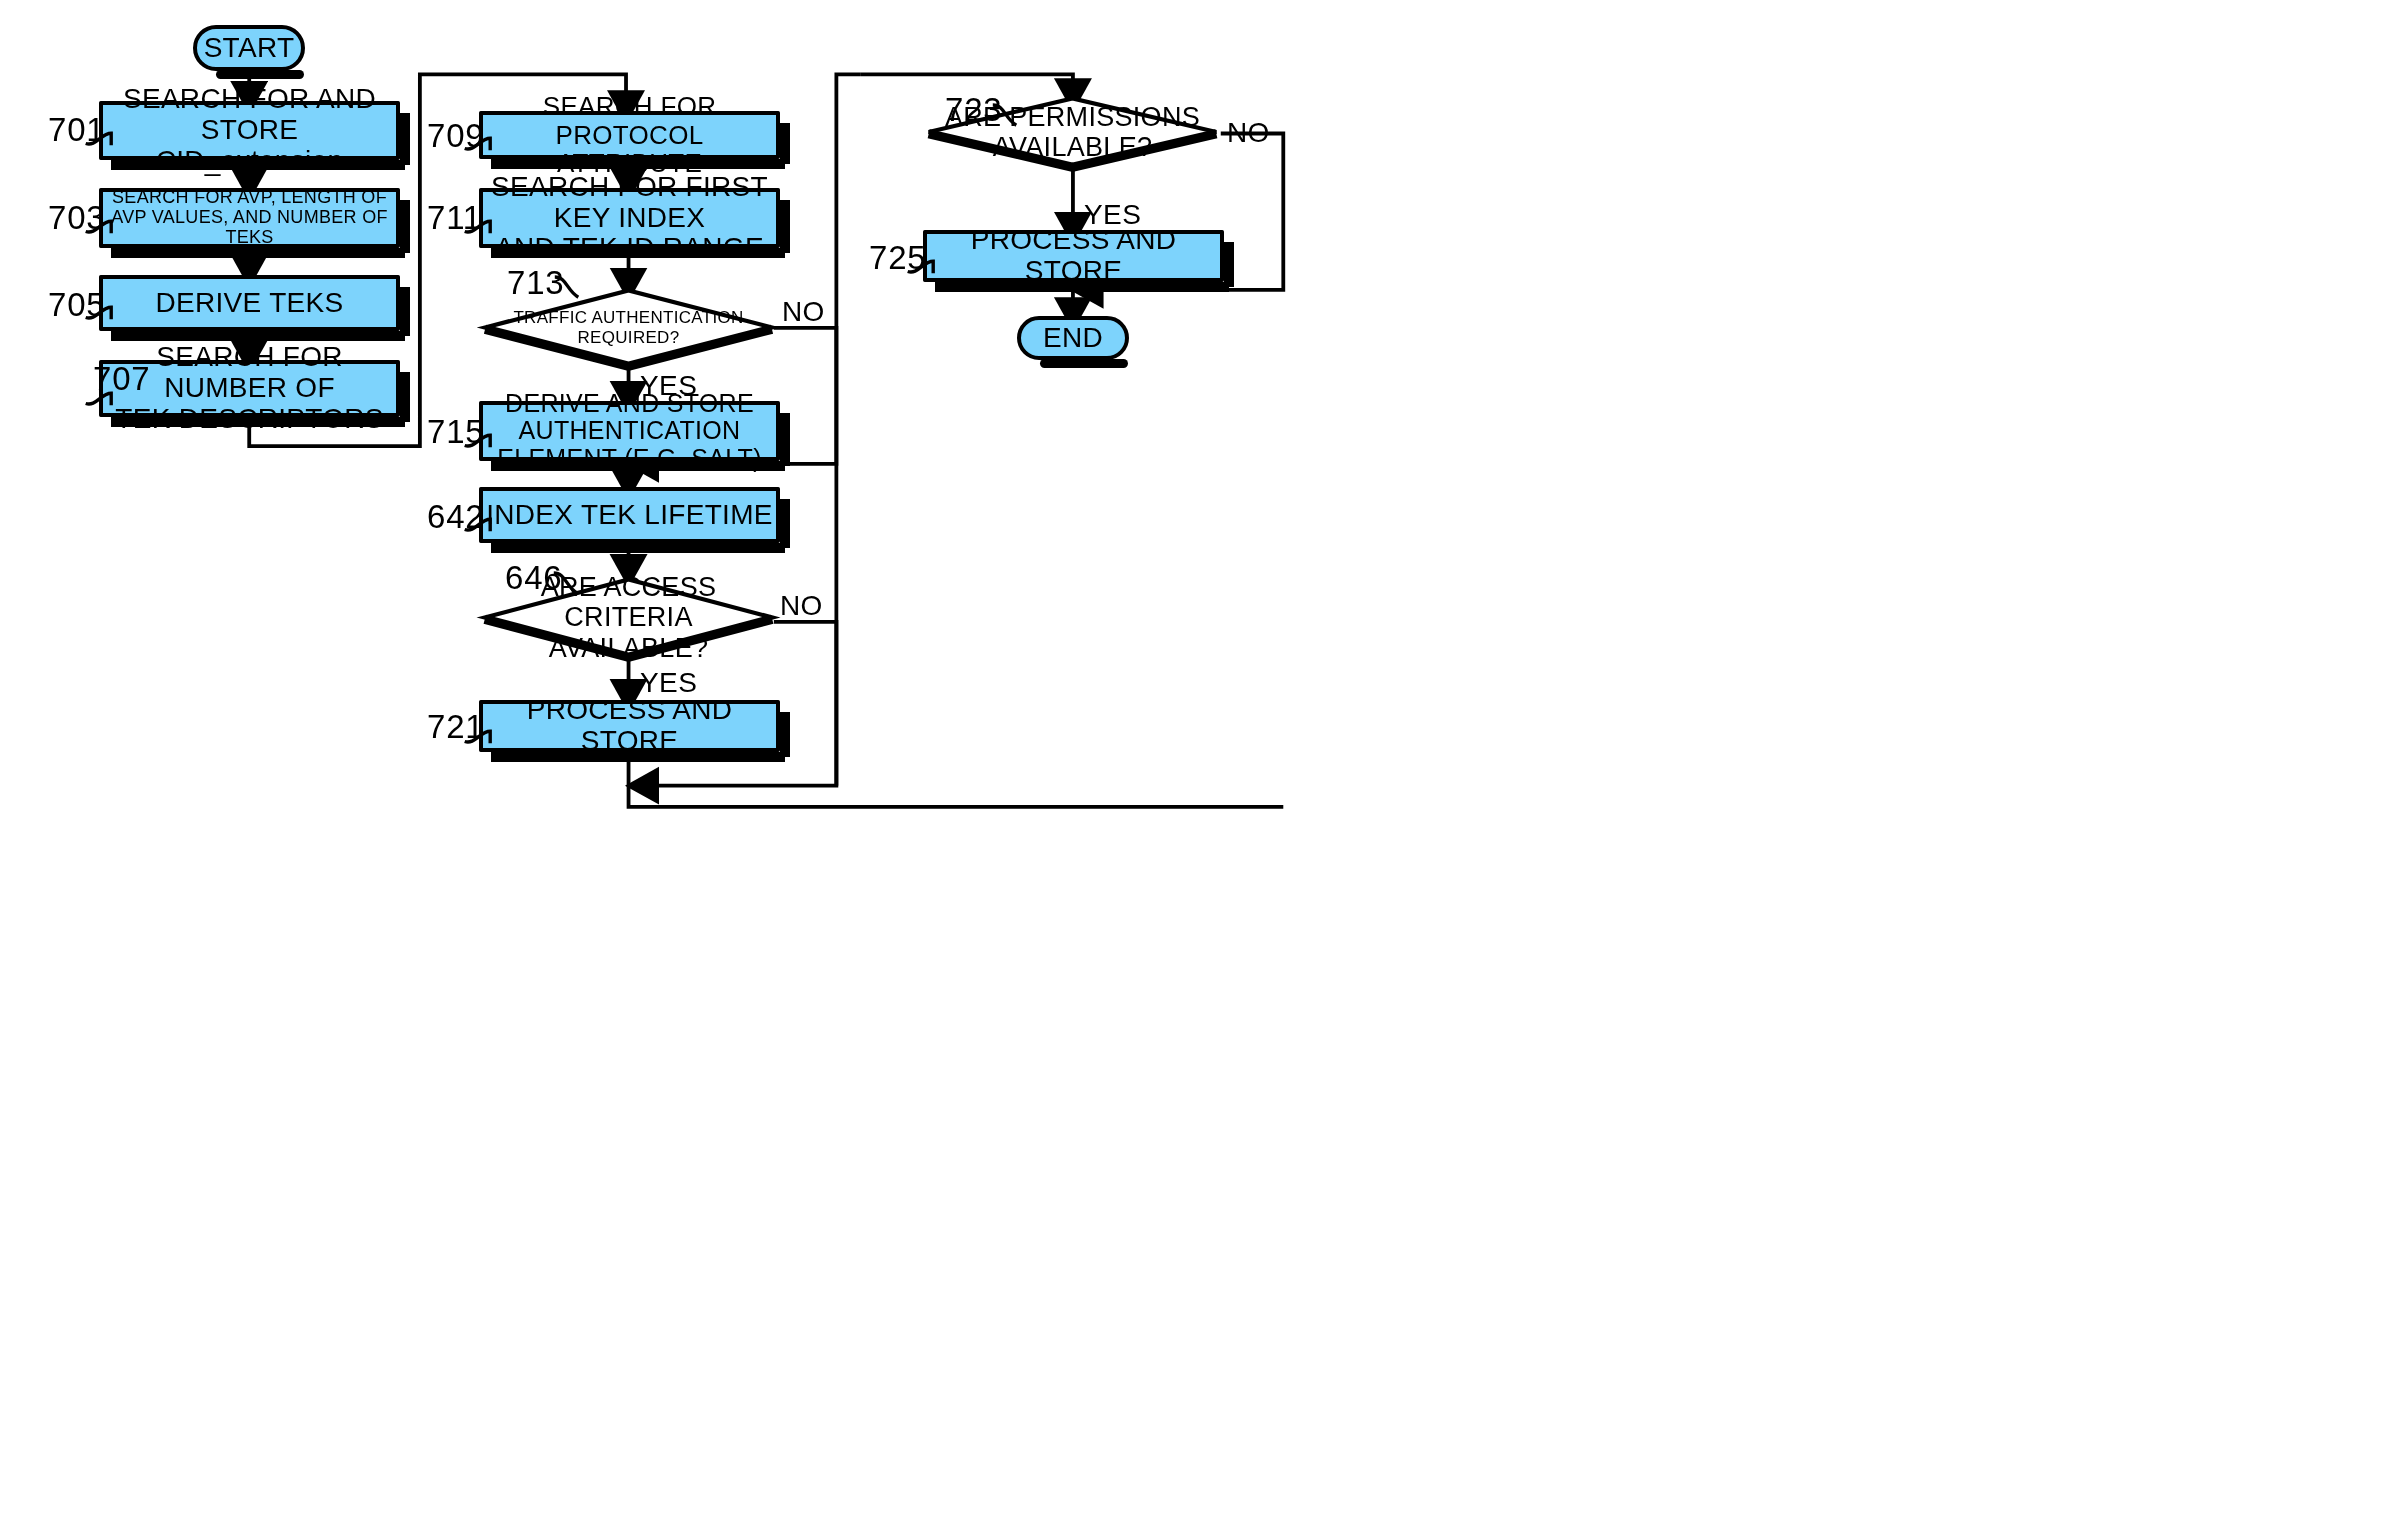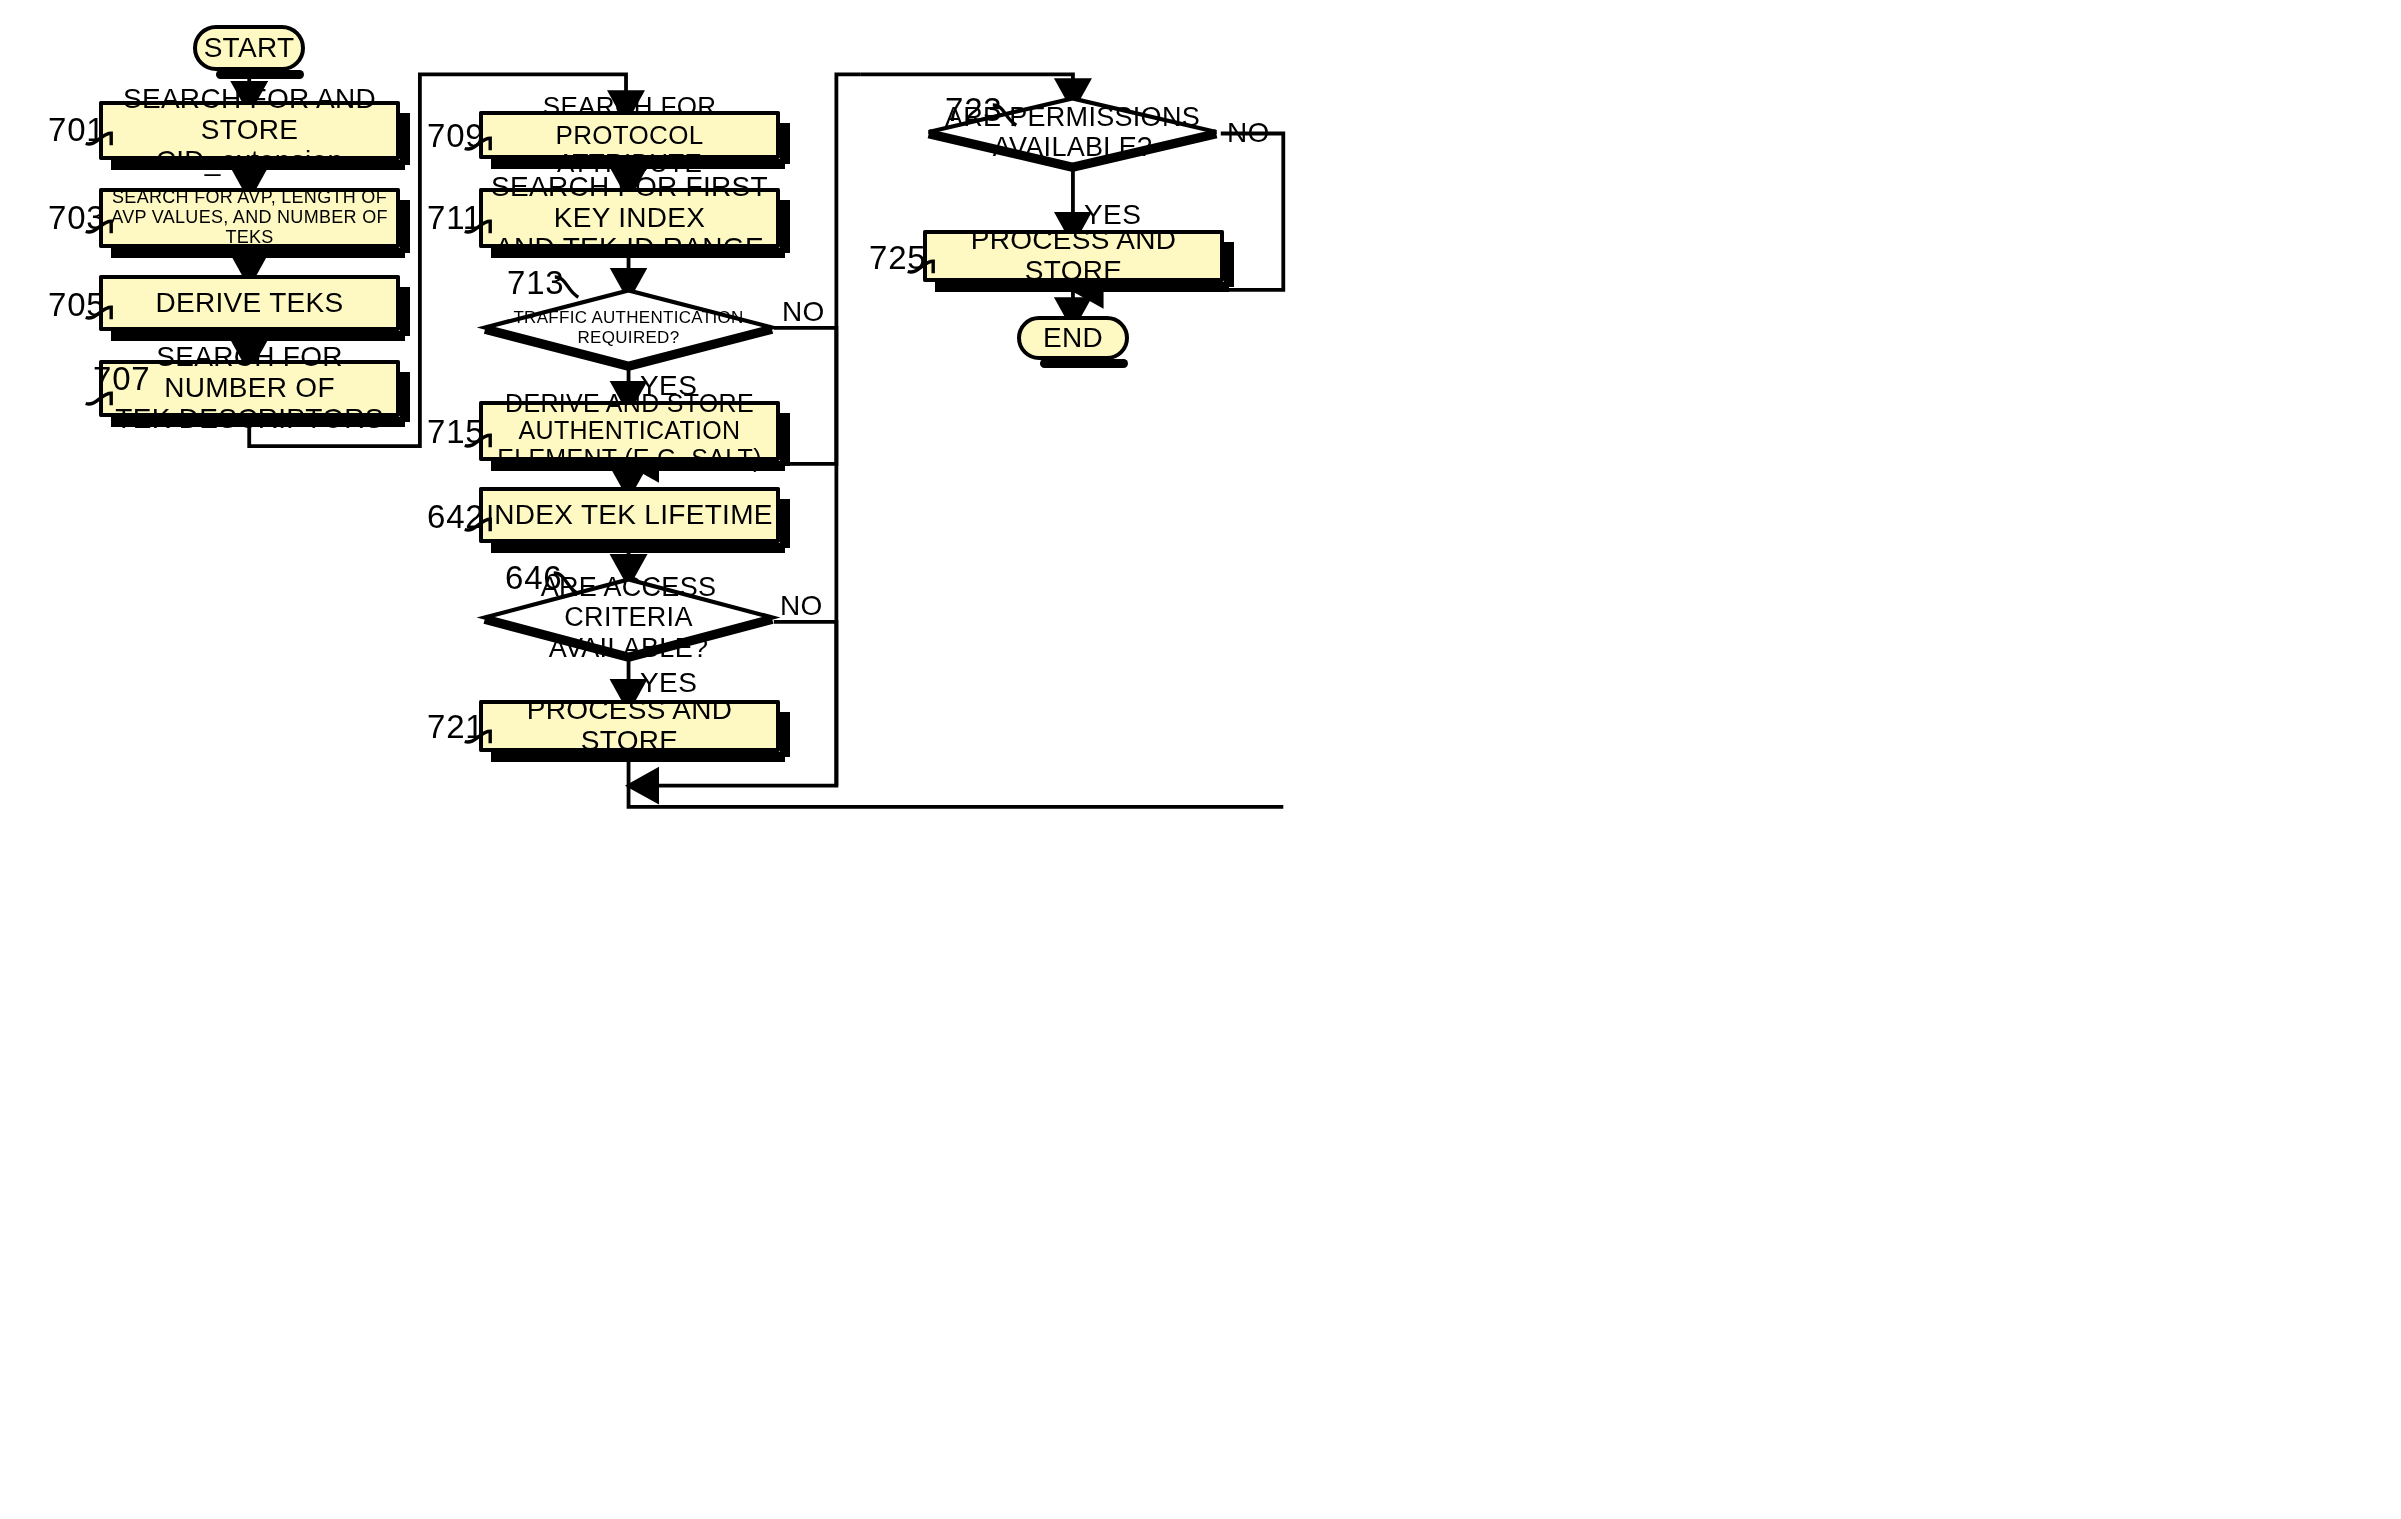--- a/index.html
+++ b/index.html
@@ -1,21 +1,21 @@
 <!DOCTYPE html>
 <html style="font-size:13.5px"><head>
 <meta charset="utf-8">
 <style>
   html,body{margin:0;padding:0;background:#fff;}
   #stage{position:relative;width:2401px;height:1519px;background:#ffffff;
          font-family:"Liberation Sans", sans-serif;color:#000;overflow:hidden;}
   svg.wires{position:absolute;left:0;top:0;width:2401px;height:1519px;}
 
   
-  .node{position:absolute;box-sizing:border-box;background:#fef9c3;border:4.2px solid #000;
+  .node{position:absolute;box-sizing:border-box;background:#7dd3fc;border:4.2px solid #000;
         display:flex;align-items:center;justify-content:center;text-align:center;}
   .node .txt{font-size:28px;line-height:1.10;letter-spacing:0.3px;
              font-family:"Liberation Sans", sans-serif;white-space:pre-line;}
   .proc{border-radius:1.7px;}
   .proc::after{content:"";position:absolute;left:7.6px;right:-9.3px;bottom:-13.5px;height:9.3px;
                background:#000;}
   .proc::before{content:"";position:absolute;top:7.6px;bottom:-9.3px;right:-13.5px;width:9.3px;
                 background:#000;}
   .term{border-radius:844px;}
   .term::after{content:"";position:absolute;left:18.6px;right:-3.4px;bottom:-12px;height:9.3px;

